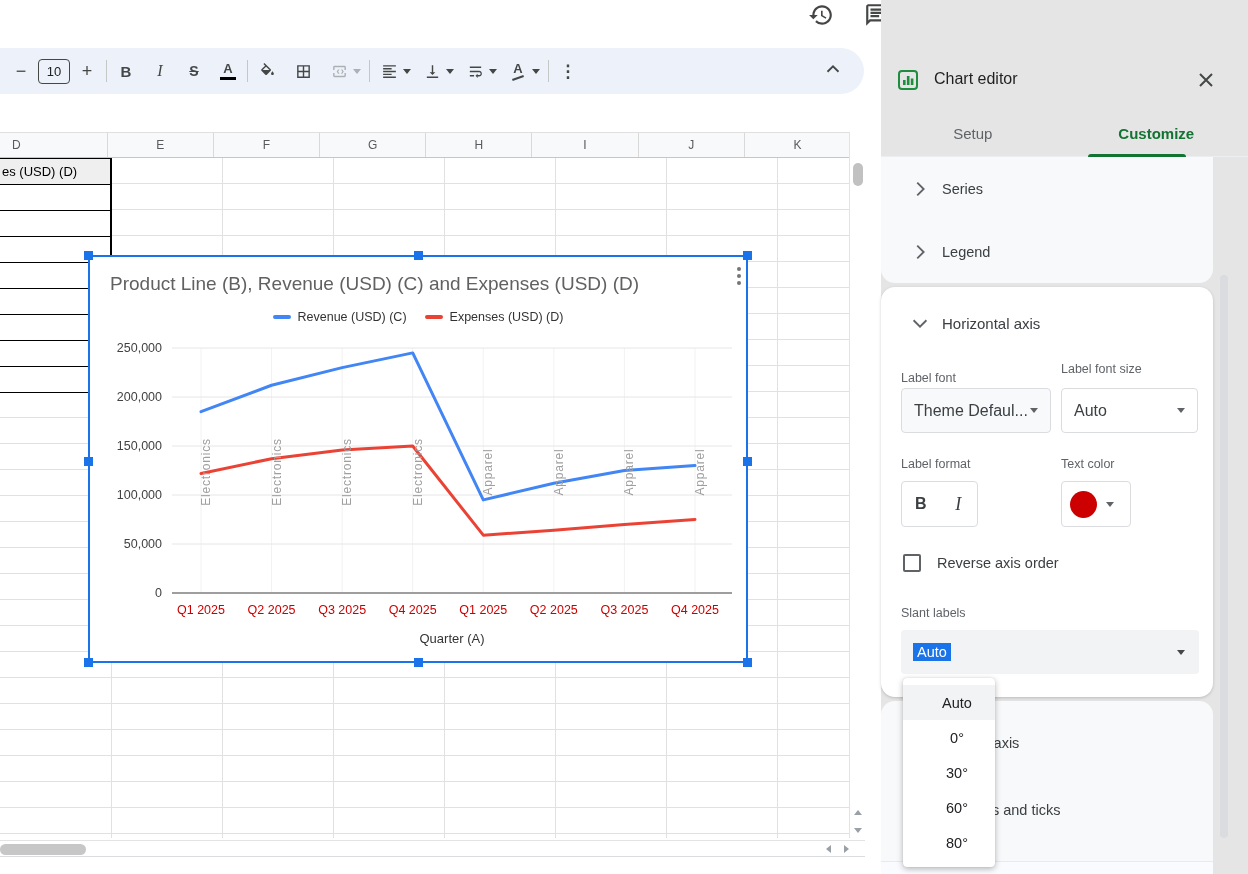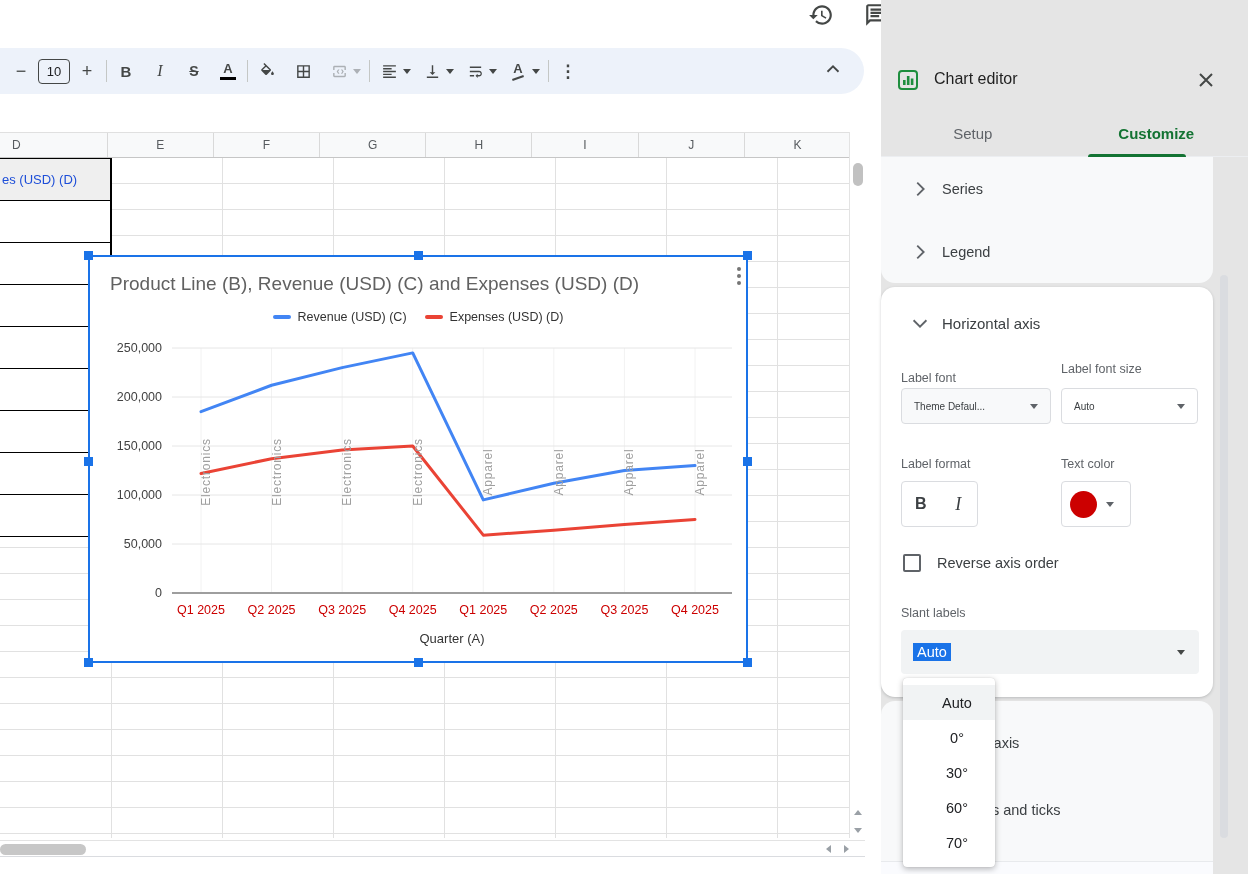--- a/index.html
+++ b/index.html
@@ -49,21 +49,21 @@
     background:#f8f9fa; border-top:1px solid #e0e0e0; border-bottom:1px solid #c6c6c6; }
   .col-cell { width:111px; height:100%; border-right:1px solid #d9d9d9; font-size:12px; color:#575b5f;
     display:flex; align-items:center; justify-content:center; }
   .col-first { width:112px; justify-content:flex-start; padding-left:12px; }
   #grid { position:absolute; left:0; top:26px; width:851px; height:680px;
     background-image:
       repeating-linear-gradient(to bottom, transparent 0px, transparent 25px, #e1e1e1 25px, #e1e1e1 26px),
       repeating-linear-gradient(to right, transparent 0px, transparent 110px, #e1e1e1 110px, #e1e1e1 111px);
     background-position:0 0, 1px 0; }
   #dtable { position:absolute; left:0; top:26px; width:112px; border-top:1px solid #000; border-right:2px solid #000; background:#fff; }
-  .drow { height:42px; border-bottom:1px solid #000; font-size:13px; color:#1d4ed8; display:flex; align-items:center; }
+  .drow { height:26px; border-bottom:1px solid #000; font-size:13px; color:#000000; display:flex; align-items:center; }
   .drow-header { background:#efefef; padding-left:2px; }
 
   
   #vscroll-gutter { position:absolute; left:849px; top:0px; width:16px; height:706px; background:#fff; border-left:1px solid #e3e3e3; }
   #vscroll-thumb { position:absolute; left:3px; top:31px; width:10px; height:23px; background:#c1c1c1; border-radius:5px; }
   #hscroll { position:absolute; left:0; top:708px; width:865px; height:17px; background:#fff; border-top:1px solid #e3e3e3; border-bottom:1px solid #dadce0; }
   #hscroll-thumb { position:absolute; left:0px; top:3px; width:86px; height:11px; background:#c7c7c7; border-radius:6px; }
   .scroll-arrow { position:absolute; width:0; height:0; }
 
   
@@ -95,22 +95,22 @@
   .sect-row { position:absolute; left:0; width:332px; height:63px; display:flex; align-items:center; cursor:pointer; }
   .sect-row .chev { margin-left:28px; width:22px; height:22px; }
   .chev svg { stroke:#5f6368; fill:none; stroke-width:2; }
   .sect-label { margin-left:11px; font-size:14.5px; color:#3c4043; }
   #haxis-card { position:absolute; left:0; top:287px; width:332px; height:410px; background:#fff;
     border-radius:14px; box-shadow:0 1px 3px rgba(60,64,67,.25); }
   #haxis-header { position:absolute; left:0; top:16px; width:100%; height:40px; display:flex; align-items:center; cursor:pointer; }
   #haxis-header .chev { margin-left:28px; width:22px; height:22px; }
   #haxis-label { margin-left:11px; font-size:15px; color:#3c4043; }
   .field-label { position:absolute; font-size:12.5px; color:#5f6368; }
-  .select { position:absolute; height:36px; border:1px solid #dadce0; border-radius:4px; display:flex;
-    align-items:center; padding:0 12px; font-size:10px; color:#3c4043; cursor:pointer; }
+  .select { position:absolute; height:45px; border:1px solid #dadce0; border-radius:4px; display:flex;
+    align-items:center; padding:0 12px; font-size:16px; color:#3c4043; cursor:pointer; }
   .select .caret { position:absolute; right:12px; border-top-color:#5f6368; }
   #bi-group { position:absolute; left:20px; top:194px; width:77px; height:46px; border:1px solid #dadce0;
     border-radius:4px; display:flex; }
   .bi-btn { width:38px; display:flex; align-items:center; justify-content:center; font-size:16px; color:#3c4043; cursor:pointer; }
   #bi-b { font-weight:700; }
   #bi-i { font-style:italic; font-family:"Liberation Serif", serif; font-size:18px; }
   #color-ctrl { position:absolute; left:180px; top:194px; width:70px; height:46px; border:1px solid #dadce0;
     border-radius:4px; display:flex; align-items:center; padding-left:8px; gap:9px; cursor:pointer; }
   #color-swatch { width:27px; height:27px; border-radius:50%; }
   #color-ctrl .caret { border-top-color:#5f6368; border-left-width:4px; border-right-width:4px; }
@@ -437,15 +437,15 @@
     </div>
   </div>
   <div id="panel-bottom-strip"></div>
   <div id="panel-scrollbar"></div>
 
   <div id="slant-menu">
       <div class="menu-option hover">Auto</div>
       <div class="menu-option">0°</div>
       <div class="menu-option">30°</div>
       <div class="menu-option">60°</div>
-      <div class="menu-option">70°</div>
+      <div class="menu-option">80°</div>
     </div>
 </div>
 
 </body></html>

